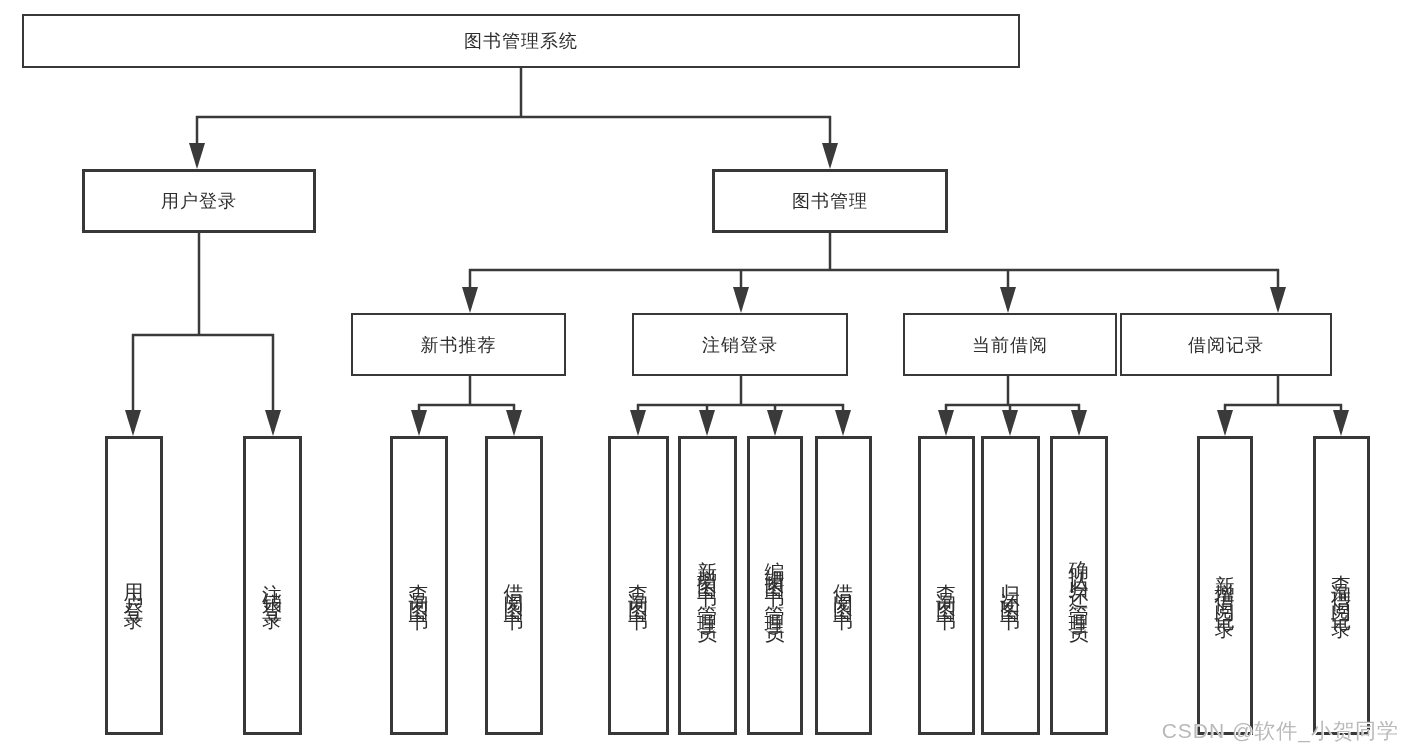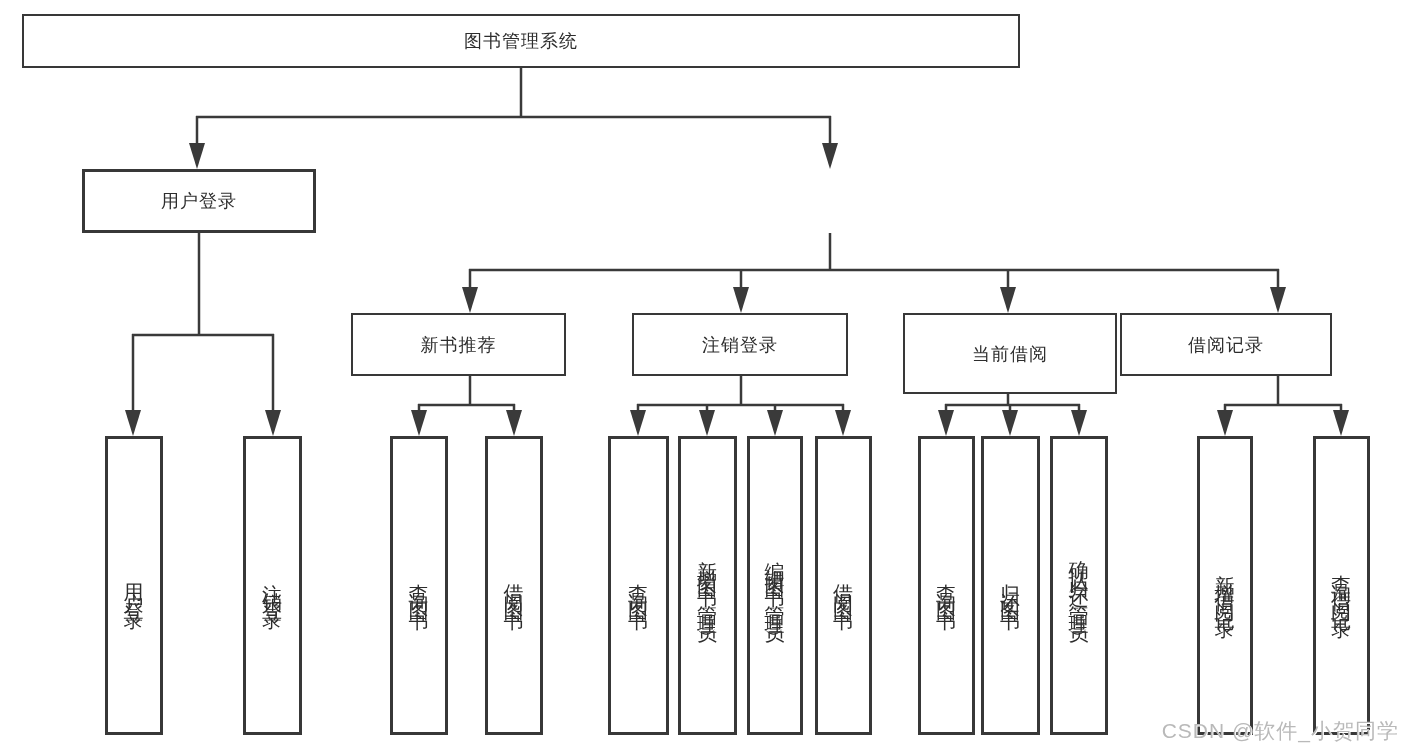--- a/index.html
+++ b/index.html
@@ -104,24 +104,25 @@
       <line x1="1225" y1="404" x2="1225" y2="412"></line>
       <polygon points="1217,410 1233,410 1225,436"></polygon>
       <line x1="1341" y1="404" x2="1341" y2="412"></line>
       <polygon points="1333,410 1349,410 1341,436"></polygon>
     </g>
   </svg>
 
   <div class="box hbox" style="left:22px;top:14px;width:998px;height:54px">图书管理系统</div>
 
   <div class="box hbox lvl1" style="left:82px;top:169px;width:234px;height:64px">用户登录</div>
+  <div class="box hbox lvl1" style="left:712px;top:169px;width:236px;height:64px">图书管理</div>
 
   <div class="box hbox" style="left:351px;top:313px;width:215px;height:63px">新书推荐</div>
   <div class="box hbox" style="left:632px;top:313px;width:216px;height:63px">注销登录</div>
-  <div class="box hbox" style="left:903px;top:313px;width:214px;height:81px">当前借阅</div>
+  <div class="box hbox" style="left:903px;top:313px;width:214px;height:63px">当前借阅</div>
   <div class="box hbox" style="left:1120px;top:313px;width:212px;height:63px">借阅记录</div>
 
   <div class="box vbox" style="left:105px;top:436px;width:58px;height:299px">用户登录</div>
   <div class="box vbox" style="left:243px;top:436px;width:59px;height:299px">注销登录</div>
 
   <div class="box vbox" style="left:390px;top:436px;width:58px;height:299px">查询图书</div>
   <div class="box vbox" style="left:485px;top:436px;width:58px;height:299px">借阅图书</div>
 
   <div class="box vbox" style="left:608px;top:436px;width:61px;height:299px">查询图书</div>
   <div class="box vbox" style="left:678px;top:436px;width:59px;height:299px">新增图书（管理员）</div>

